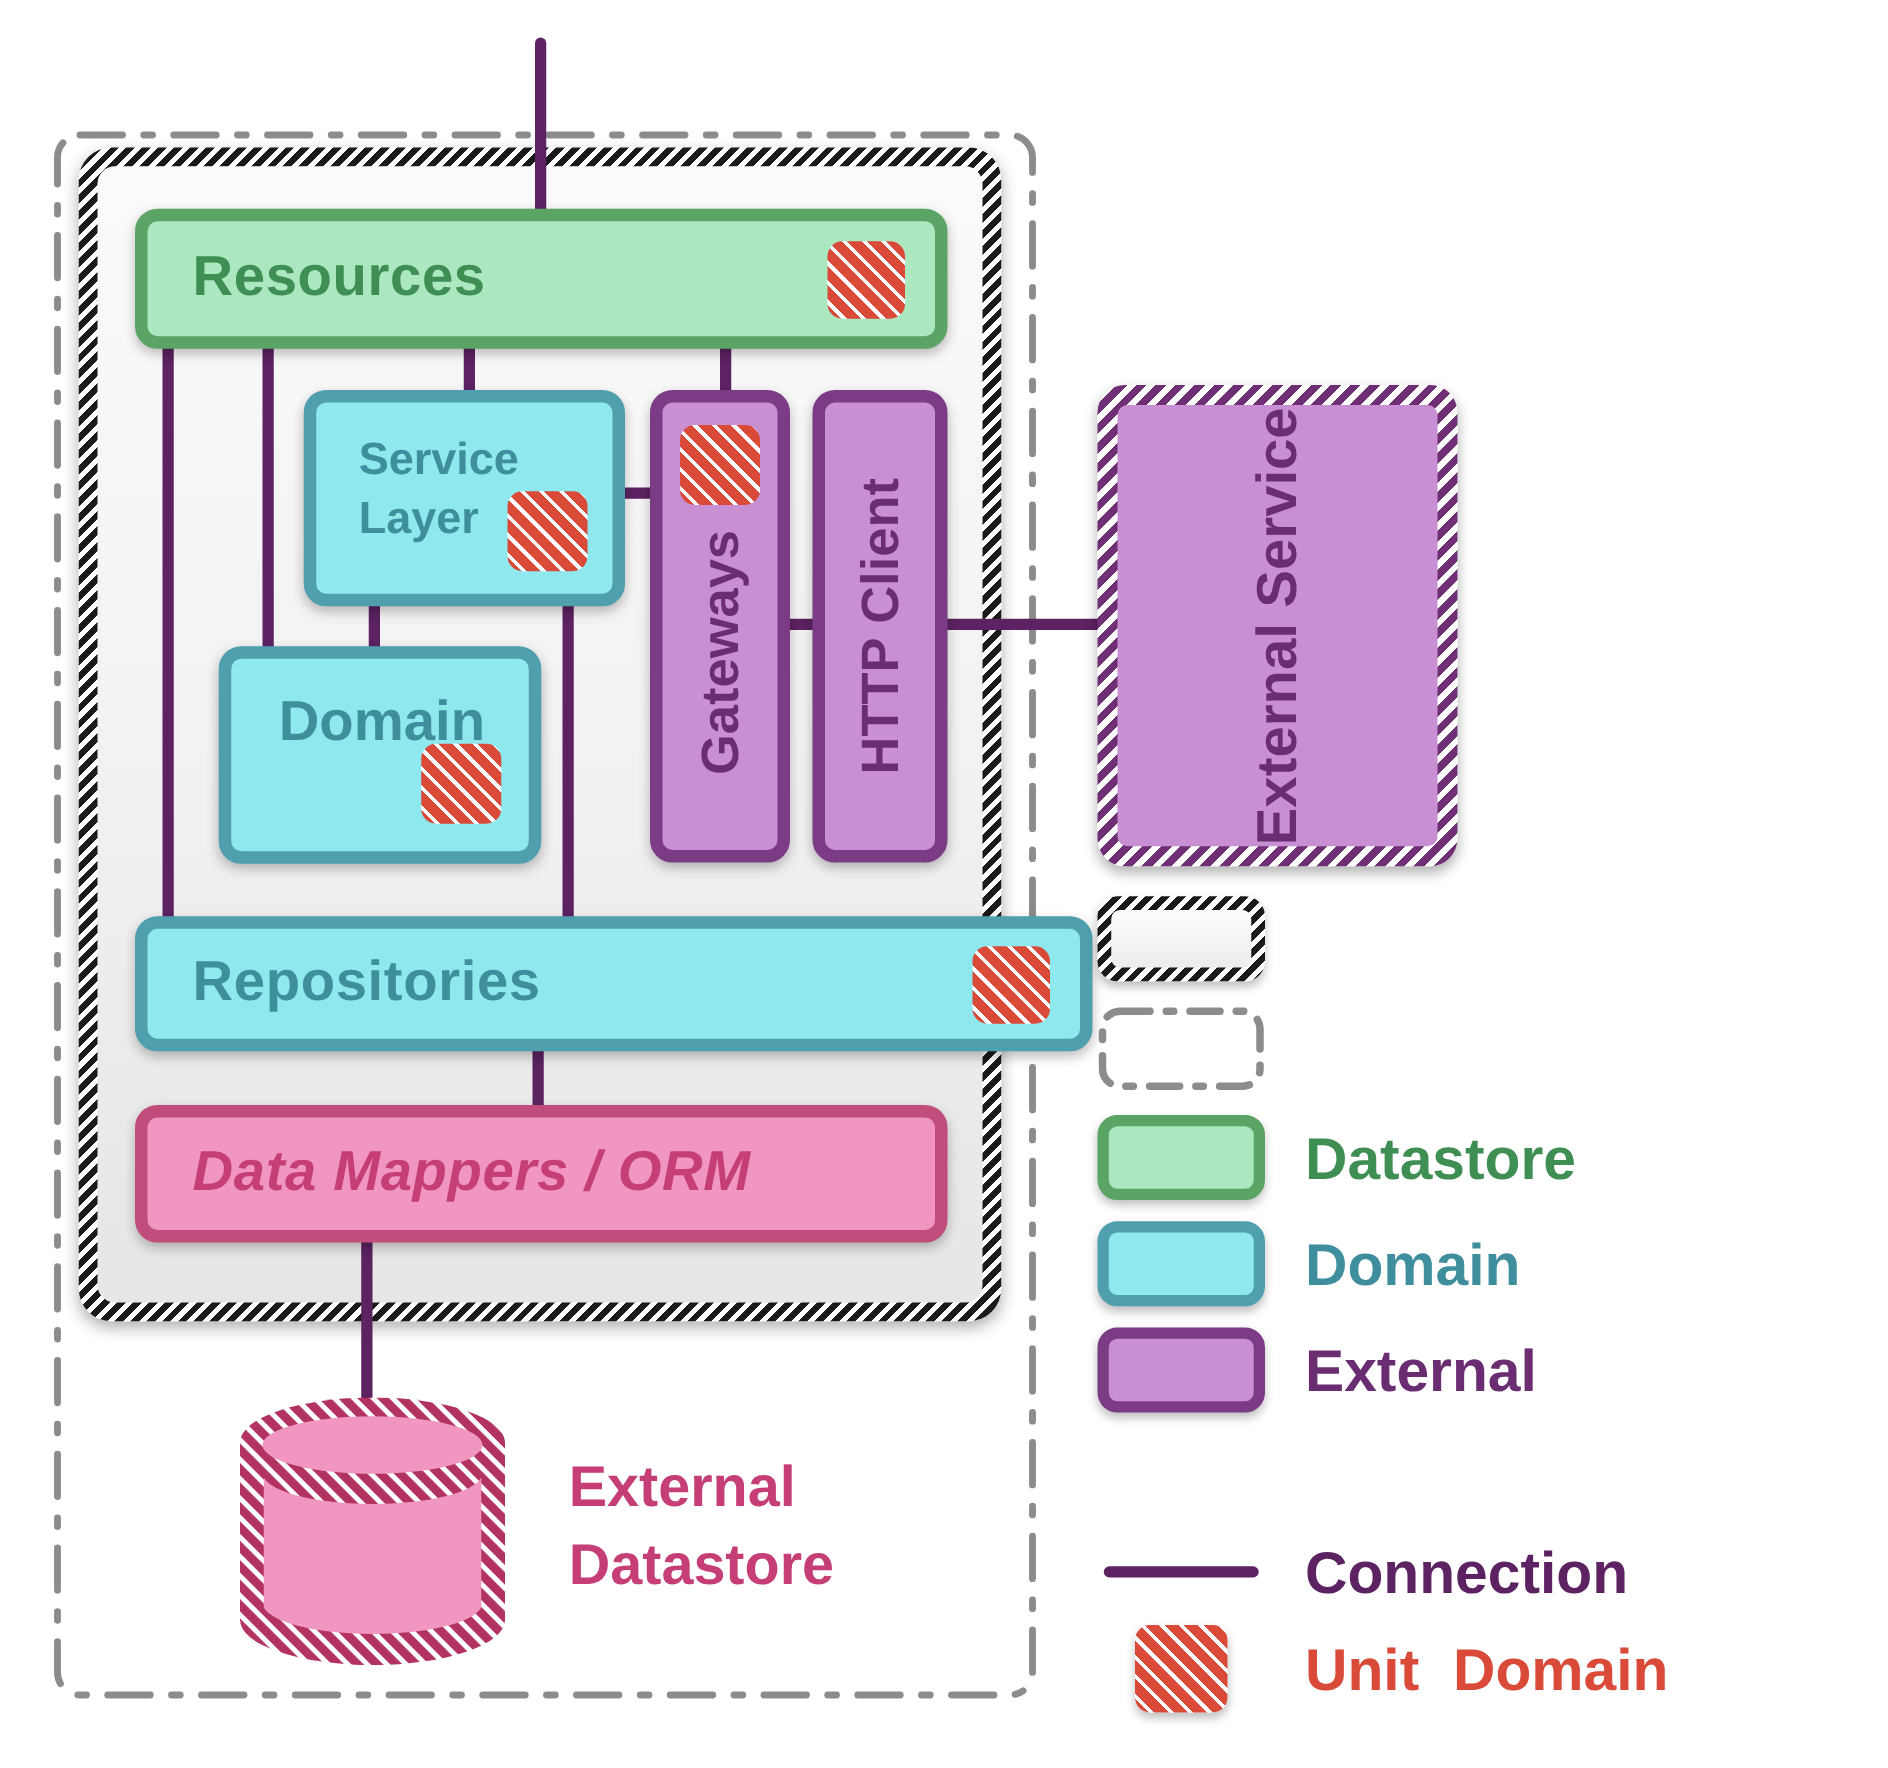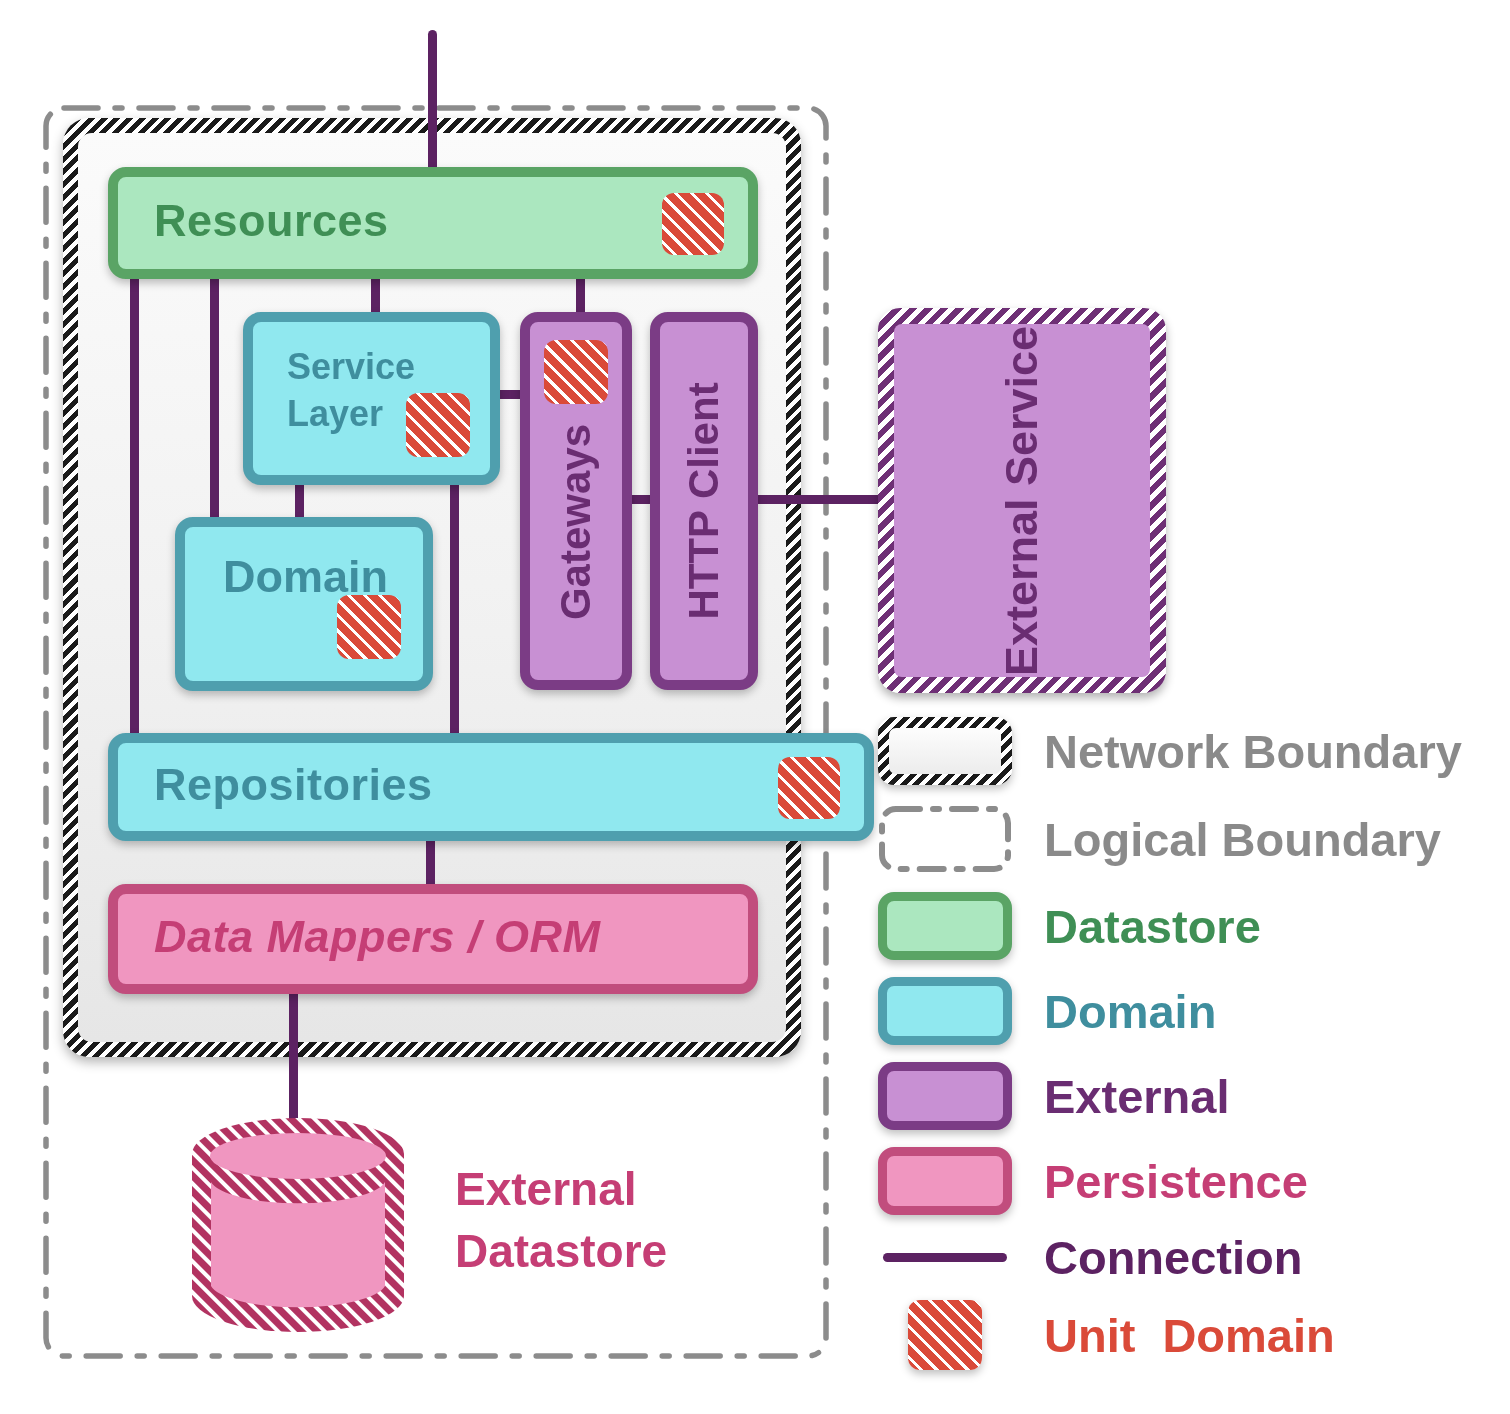--- a/index.html
+++ b/index.html
@@ -159,49 +159,43 @@
   </svg>
   <div class="datastore-label">
       <div>External</div>
       <div>Datastore</div>
     </div>
 
   <div class="legend-row" style="top:716px;">
     <div class="swatch net">
         <div class="inner"></div>
       </div>
-    <span class="legend-label gray-label">Network Boundary</span>
   </div>
 
   <div class="legend-row" style="top:804px;">
     <svg class="swatch logic" width="134" height="68">
       <rect x="4" y="4" width="126" height="60" rx="14" fill="none" stroke="#8c8c8c" stroke-width="6" stroke-dasharray="24 13 6 13" stroke-linecap="round"></rect>
     </svg>
-    <span class="legend-label gray-label">Logical Boundary</span>
   </div>
 
   <div class="legend-row" style="top:891px;">
     <div class="swatch protocol-sw"></div>
     <span class="legend-label" style="color:var(--protocol-text);">Datastore</span>
   </div>
 
   <div class="legend-row" style="top:976px;">
     <div class="swatch domain-sw"></div>
     <span class="legend-label" style="color:var(--domain-text);">Domain</span>
   </div>
 
   <div class="legend-row" style="top:1061px;">
     <div class="swatch external-sw"></div>
     <span class="legend-label" style="color:var(--external-text);">External</span>
   </div>
 
-  <div class="legend-row" style="top:1146px;">
-    <div class="swatch persistence-sw"></div>
-    <span class="legend-label" style="color:var(--persistence-text);">Persistence</span>
-  </div>
 
   <div class="legend-row" style="top:1222px;justify-content:flex-end;">
     <div class="swatch-wrap">
         <div class="conn-line-sw"></div>
       </div>
     <span class="legend-label" style="color:var(--connection);">Connection</span>
   </div>
 
   <div class="legend-row" style="top:1300px;">
     <div class="swatch-wrap">

